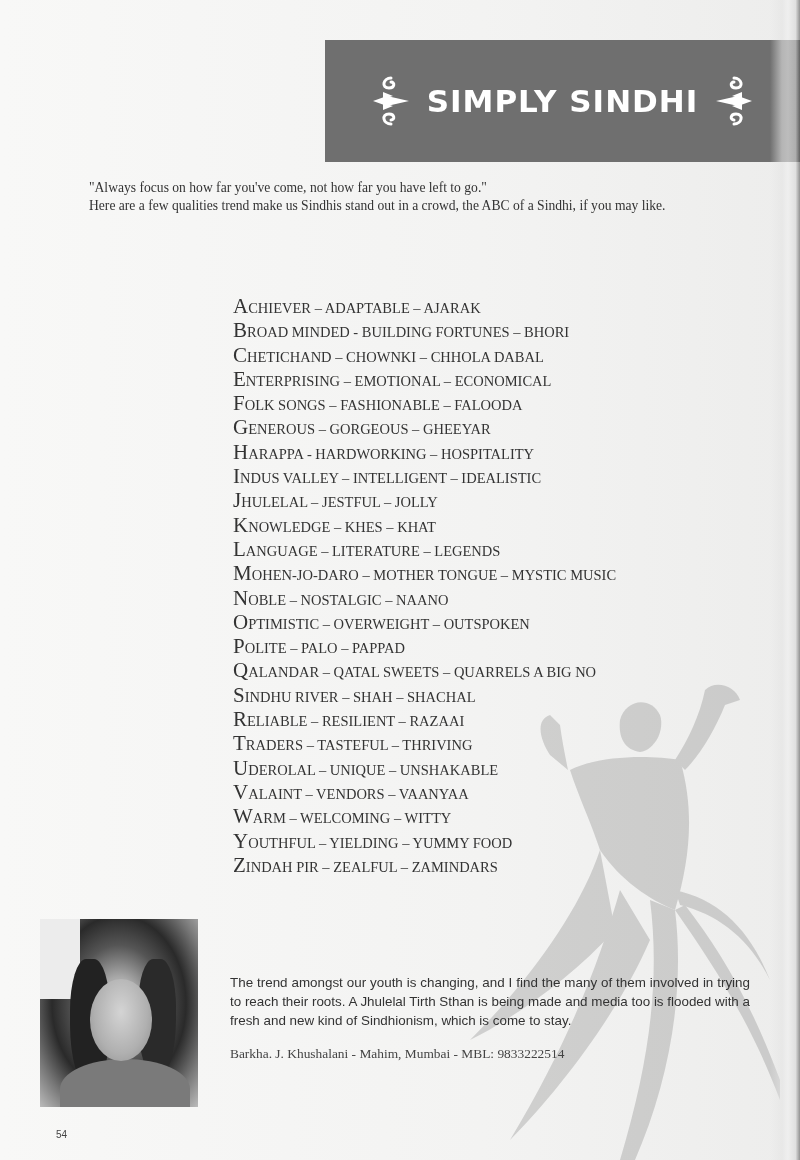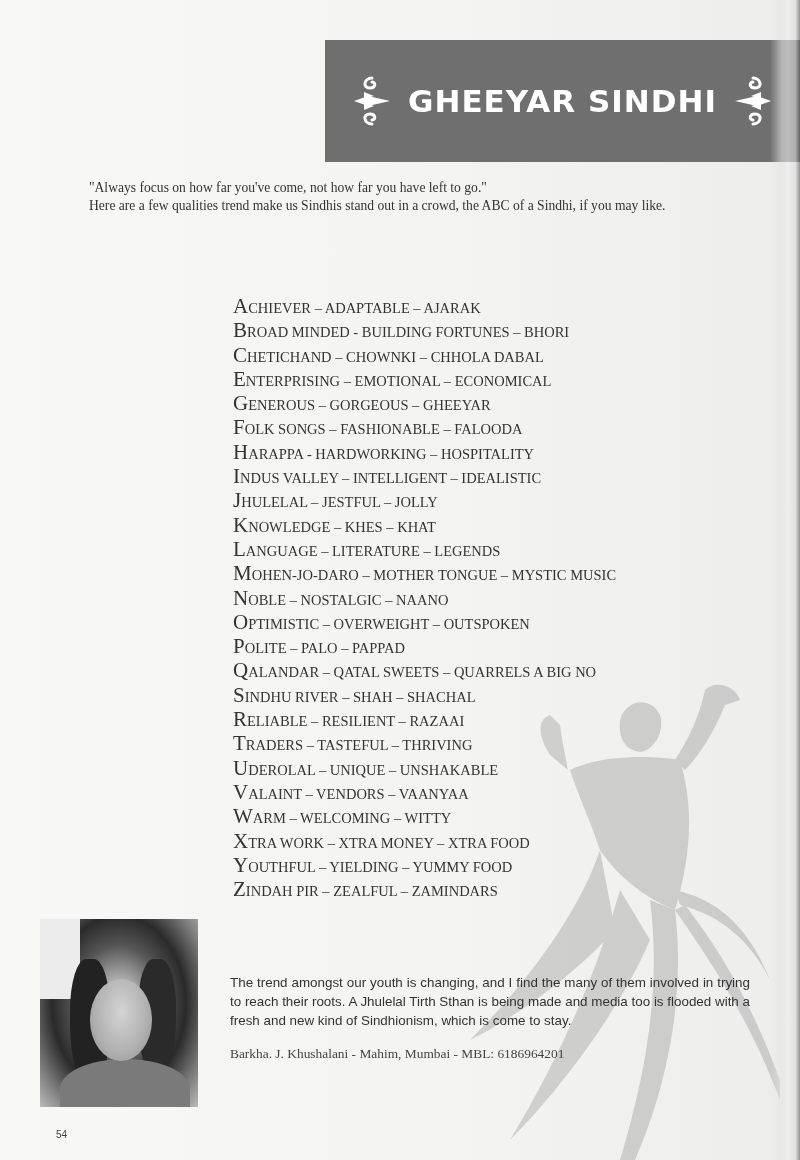--- a/index.html
+++ b/index.html
@@ -97,21 +97,21 @@
     <g fill="none" stroke="#fff" stroke-width="3" stroke-linecap="round">
       <path d="M22 4 C14 4, 12 14, 20 14 C26 14, 26 8, 22 8"></path>
       <path d="M22 50 C14 50, 12 40, 20 40 C26 40, 26 46, 22 46"></path>
     </g>
     <g fill="#fff">
       <path d="M4 27 L18 22 L40 27 L18 32 Z"></path>
       <path d="M14 18 L24 22 L14 25 Z"></path>
       <path d="M14 36 L24 32 L14 29 Z"></path>
     </g>
   </svg>
-  <span class="header-title">GHEEYAR SINDHI</span>
+  <span class="header-title">SIMPLY SINDHI</span>
   <svg class="ornament" viewBox="0 0 44 54" style="transform: scaleX(-1);">
     <g fill="none" stroke="#fff" stroke-width="3" stroke-linecap="round">
       <path d="M22 4 C14 4, 12 14, 20 14 C26 14, 26 8, 22 8"></path>
       <path d="M22 50 C14 50, 12 40, 20 40 C26 40, 26 46, 22 46"></path>
     </g>
     <g fill="#fff">
       <path d="M4 27 L18 22 L40 27 L18 32 Z"></path>
       <path d="M14 18 L24 22 L14 25 Z"></path>
       <path d="M14 36 L24 32 L14 29 Z"></path>
     </g>
@@ -121,52 +121,51 @@
 <section class="intro">
   <p>"Always focus on how far you've come, not how far you have left to go."</p>
   <p>Here are a few qualities trend make us Sindhis stand out in a crowd, the ABC of a Sindhi, if you may like.</p>
 </section>
 
 <ul class="abc-list">
   <li class="abc-item"><span class="abc-initial">A</span><span class="abc-rest">CHIEVER – ADAPTABLE – AJARAK</span></li>
   <li class="abc-item"><span class="abc-initial">B</span><span class="abc-rest">ROAD MINDED - BUILDING FORTUNES – BHORI</span></li>
   <li class="abc-item"><span class="abc-initial">C</span><span class="abc-rest">HETICHAND – CHOWNKI – CHHOLA DABAL</span></li>
   <li class="abc-item"><span class="abc-initial">E</span><span class="abc-rest">NTERPRISING – EMOTIONAL – ECONOMICAL</span></li>
+  <li class="abc-item"><span class="abc-initial">F</span><span class="abc-rest">OLK SONGS – FASHIONABLE – FALOODA</span></li>
   <li class="abc-item"><span class="abc-initial">G</span><span class="abc-rest">ENEROUS – GORGEOUS – GHEEYAR</span></li>
-  <li class="abc-item"><span class="abc-initial">F</span><span class="abc-rest">OLK SONGS – FASHIONABLE – FALOODA</span></li>
   <li class="abc-item"><span class="abc-initial">H</span><span class="abc-rest">ARAPPA - HARDWORKING – HOSPITALITY</span></li>
   <li class="abc-item"><span class="abc-initial">I</span><span class="abc-rest">NDUS VALLEY – INTELLIGENT – IDEALISTIC</span></li>
   <li class="abc-item"><span class="abc-initial">J</span><span class="abc-rest">HULELAL – JESTFUL – JOLLY</span></li>
   <li class="abc-item"><span class="abc-initial">K</span><span class="abc-rest">NOWLEDGE – KHES – KHAT</span></li>
   <li class="abc-item"><span class="abc-initial">L</span><span class="abc-rest">ANGUAGE – LITERATURE – LEGENDS</span></li>
   <li class="abc-item"><span class="abc-initial">M</span><span class="abc-rest">OHEN-JO-DARO – MOTHER TONGUE – MYSTIC MUSIC</span></li>
   <li class="abc-item"><span class="abc-initial">N</span><span class="abc-rest">OBLE – NOSTALGIC – NAANO</span></li>
   <li class="abc-item"><span class="abc-initial">O</span><span class="abc-rest">PTIMISTIC – OVERWEIGHT – OUTSPOKEN</span></li>
   <li class="abc-item"><span class="abc-initial">P</span><span class="abc-rest">OLITE – PALO – PAPPAD</span></li>
   <li class="abc-item"><span class="abc-initial">Q</span><span class="abc-rest">ALANDAR – QATAL SWEETS – QUARRELS A BIG NO</span></li>
   <li class="abc-item"><span class="abc-initial">S</span><span class="abc-rest">INDHU RIVER – SHAH – SHACHAL</span></li>
   <li class="abc-item"><span class="abc-initial">R</span><span class="abc-rest">ELIABLE – RESILIENT – RAZAAI</span></li>
   <li class="abc-item"><span class="abc-initial">T</span><span class="abc-rest">RADERS – TASTEFUL – THRIVING</span></li>
   <li class="abc-item"><span class="abc-initial">U</span><span class="abc-rest">DEROLAL – UNIQUE – UNSHAKABLE</span></li>
   <li class="abc-item"><span class="abc-initial">V</span><span class="abc-rest">ALAINT – VENDORS – VAANYAA</span></li>
   <li class="abc-item"><span class="abc-initial">W</span><span class="abc-rest">ARM – WELCOMING – WITTY</span></li>
-  <li class="abc-item"><span class="abc-initial">X</span><span class="abc-rest">TRA WORK – XTRA MONEY – XTRA FOOD</span></li>
   <li class="abc-item"><span class="abc-initial">Y</span><span class="abc-rest">OUTHFUL – YIELDING – YUMMY FOOD</span></li>
   <li class="abc-item"><span class="abc-initial">Z</span><span class="abc-rest">INDAH PIR – ZEALFUL – ZAMINDARS</span></li>
 </ul>
 
 <div class="photo">
   <div class="bg-l"></div>
   <div class="hair-l"></div>
   <div class="hair-r"></div>
   <div class="body"></div>
   <div class="face"></div>
 </div>
 
 <section class="closing">
   <p>The trend amongst our youth is changing, and I find the many of them involved in trying to reach their roots. A Jhulelal Tirth Sthan is being made and media too is flooded with a fresh and new kind of Sindhionism, which is come to stay.</p>
 </section>
 
-<div class="author">Barkha. J. Khushalani - Mahim, Mumbai - MBL: 6186964201</div>
+<div class="author">Barkha. J. Khushalani - Mahim, Mumbai - MBL: 9833222514</div>
 
 <div class="page-number">54</div>
 
 <div class="page-edge"></div>
 
 </body></html>

